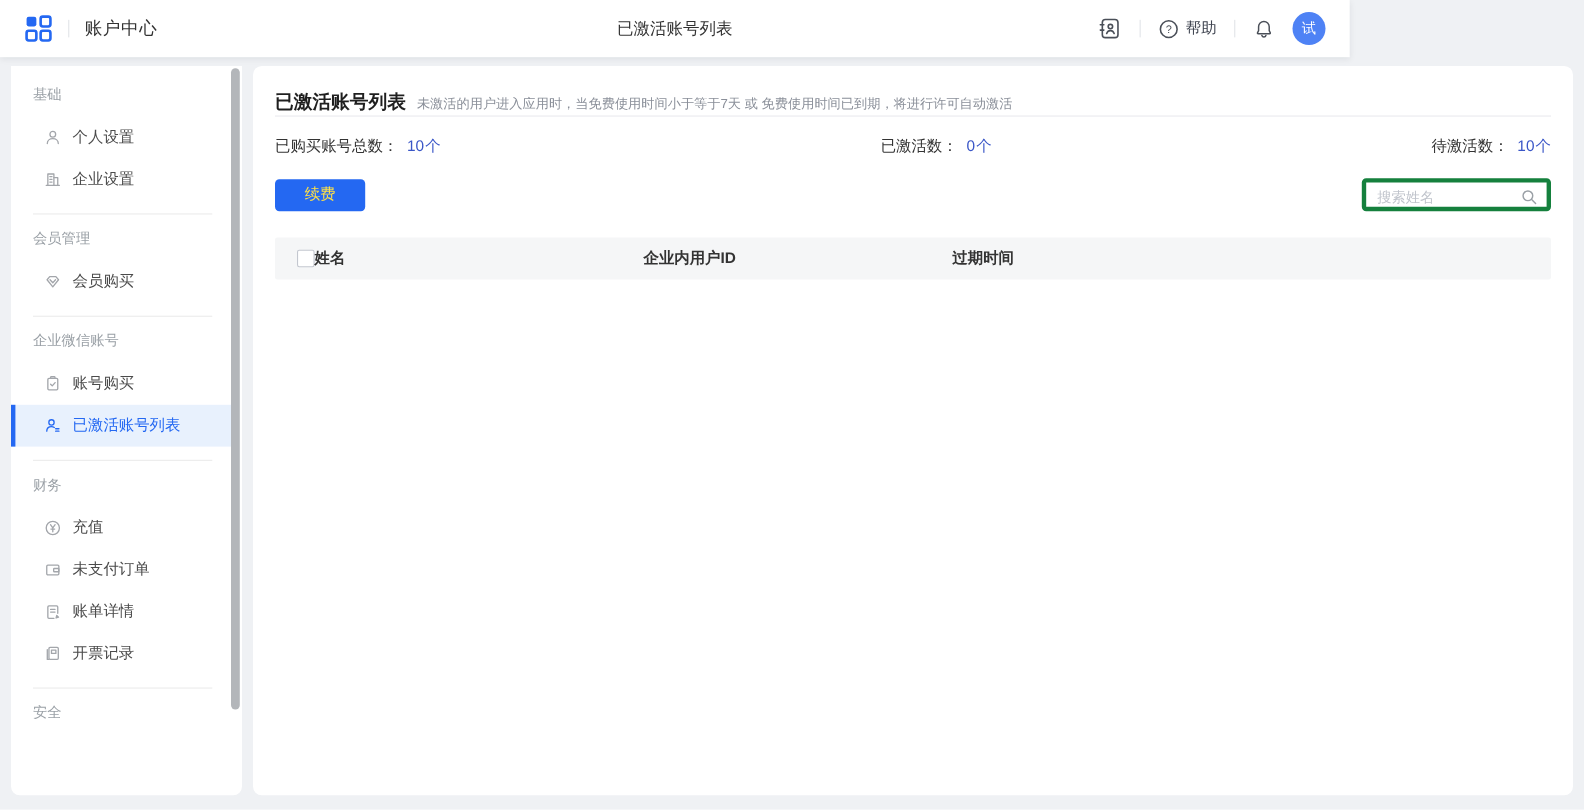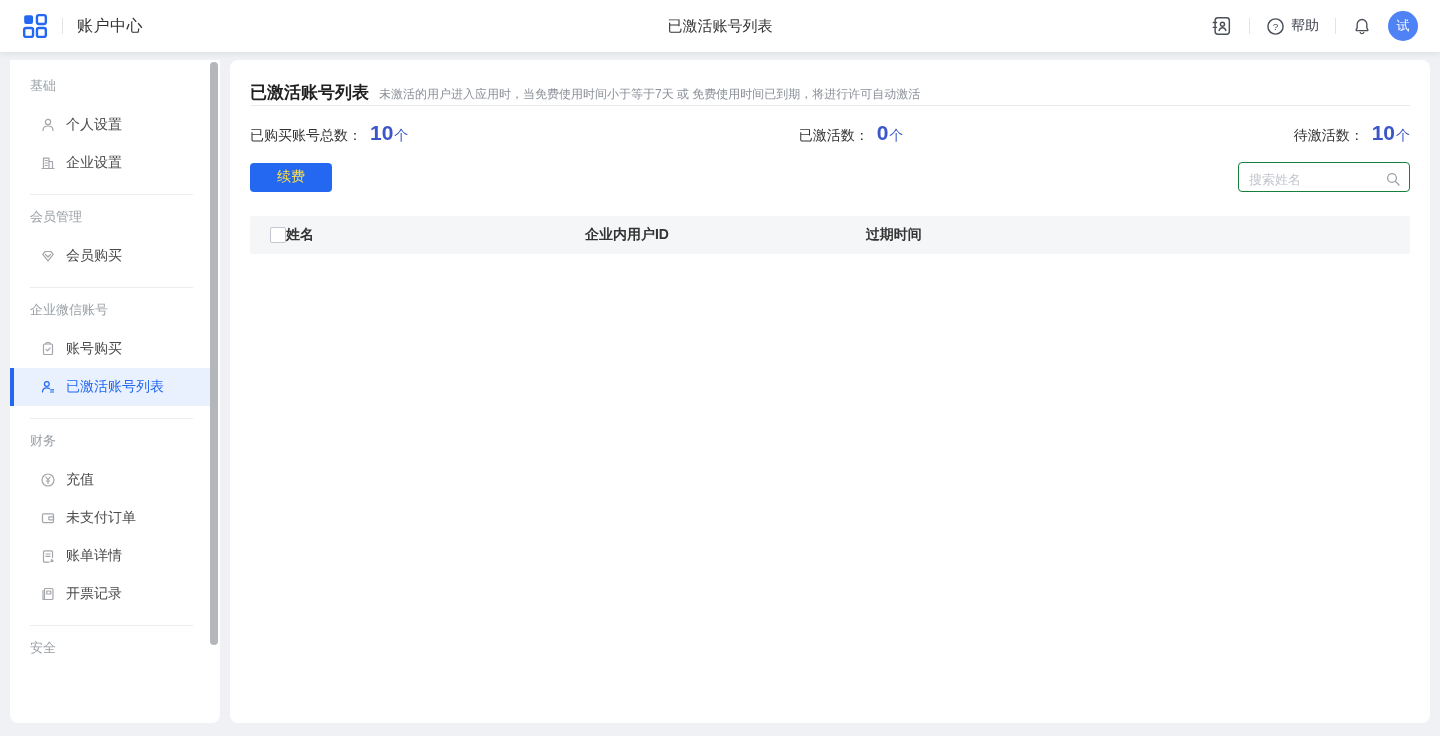--- a/index.html
+++ b/index.html
@@ -10,21 +10,21 @@
   *{box-sizing:border-box;margin:0;padding:0;}
   html,body{width:1440px;height:736px;overflow:hidden;}
   body{
     background:#eff1f4;
     font-family:"Liberation Sans","DejaVu Sans",sans-serif;
     color:#333;
     position:relative;
   }
   
   .topbar{
-    position:absolute;left:0;top:0;width:1440px;height:52px;
+    position:absolute;left:0;top:0;width:1227px;height:52px;
     background:#fff;display:flex;align-items:center;
     box-shadow:0 2px 6px rgba(0,21,41,.08);
     z-index:10;padding:0 22px;
   }
   .tb-left{display:flex;align-items:center;gap:14px;}
   .grid-icn{display:flex;align-items:center;cursor:pointer;}
   .tb-vdiv{width:1px;height:16px;background:#e2e4e8;}
   .app-title{font-size:16px;color:#333;font-weight:500;letter-spacing:.5px;}
   .tb-center{position:absolute;left:0;right:0;text-align:center;font-size:15px;color:#333;font-weight:500;pointer-events:none;}
   .tb-right{margin-left:auto;display:flex;align-items:center;gap:16px;z-index:2;}
@@ -71,30 +71,30 @@
   .main-head{padding-top:21px;display:flex;align-items:baseline;gap:10px;height:45px;}
   .main-title{font-size:17px;font-weight:bold;color:#1f1f1f;}
   .main-sub{font-size:12px;color:#8a8f99;}
   .head-divider{height:1px;background:#e9eaee;margin:0 0 12px 0;}
   .stats{display:flex;align-items:center;height:30px;}
   .stat{display:flex;align-items:baseline;}
   .stat-left{flex:0 0 auto;}
   .stat-mid{flex:1;display:flex;justify-content:center;}
   .stat-right{flex:0 0 auto;}
   .stat-label{font-size:14px;color:#333;}
-  .stat-value{font-size:21px;font-weight:bold;color:var(--stat-blue);margin-left:8px;}
+  .stat-value{font-size:14px;font-weight:normal;color:var(--stat-blue);margin-left:8px;}
   .stat-unit{font-size:14px;color:var(--stat-blue);margin-left:1px;}
   .action-row{margin-top:14px;display:flex;align-items:center;justify-content:space-between;height:30px;}
   .btn-renew{
     min-width:82px;height:29px;border:none;border-radius:4px;
     background:var(--accent);color:#fde047;font-size:14px;cursor:pointer;
     font-family:inherit;padding:0 24px;
   }
   .search-box{
-    width:172px;height:30px;border:1px solid #15803d;border-radius:4px;
+    width:172px;height:30px;border:4px solid #15803d;border-radius:4px;
     display:flex;align-items:center;padding:4px 8px 0 10px;background:#fff;
   }
   .search-box input{
     border:none;outline:none;flex:1;font-size:13px;color:#333;
     font-family:inherit;min-width:0;background:transparent;
   }
   .search-box input::placeholder{color:#c0c4cc;}
   .search-icn{display:flex;align-items:center;color:#9aa0a6;cursor:pointer;}
   .table{margin-top:24px;}
   .thead{

